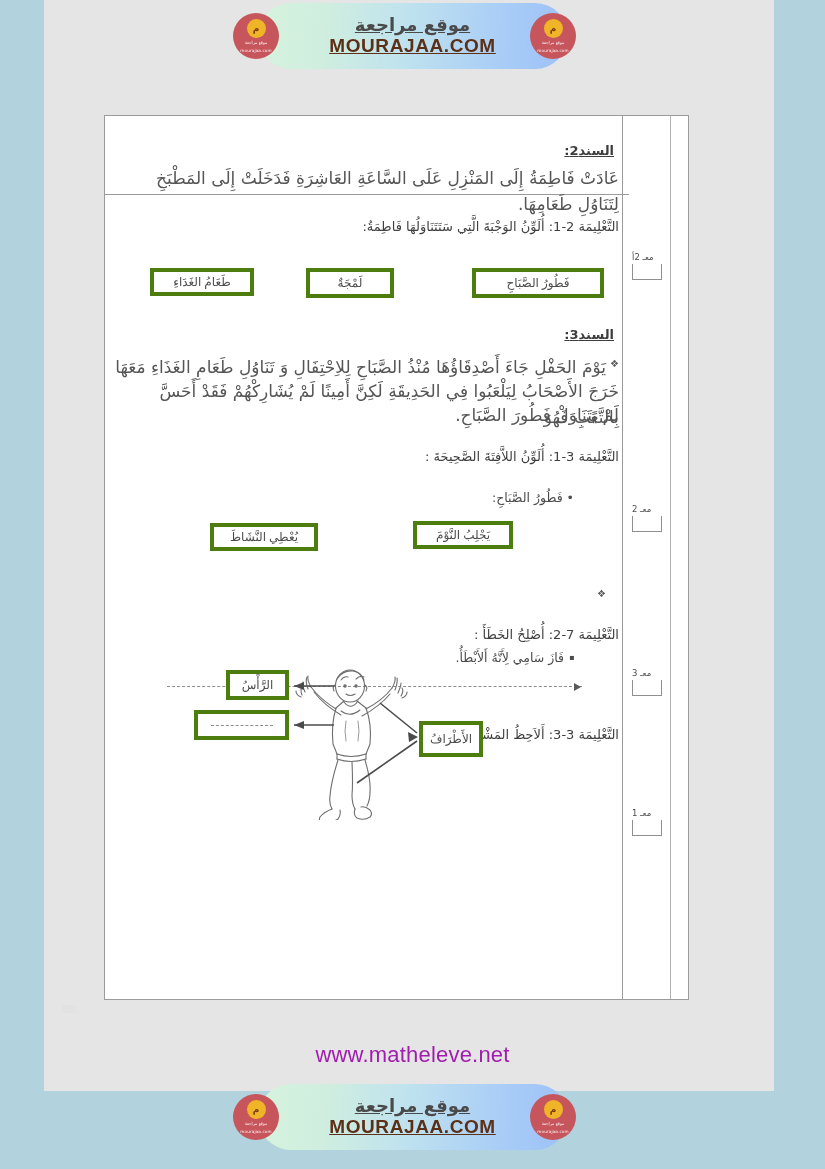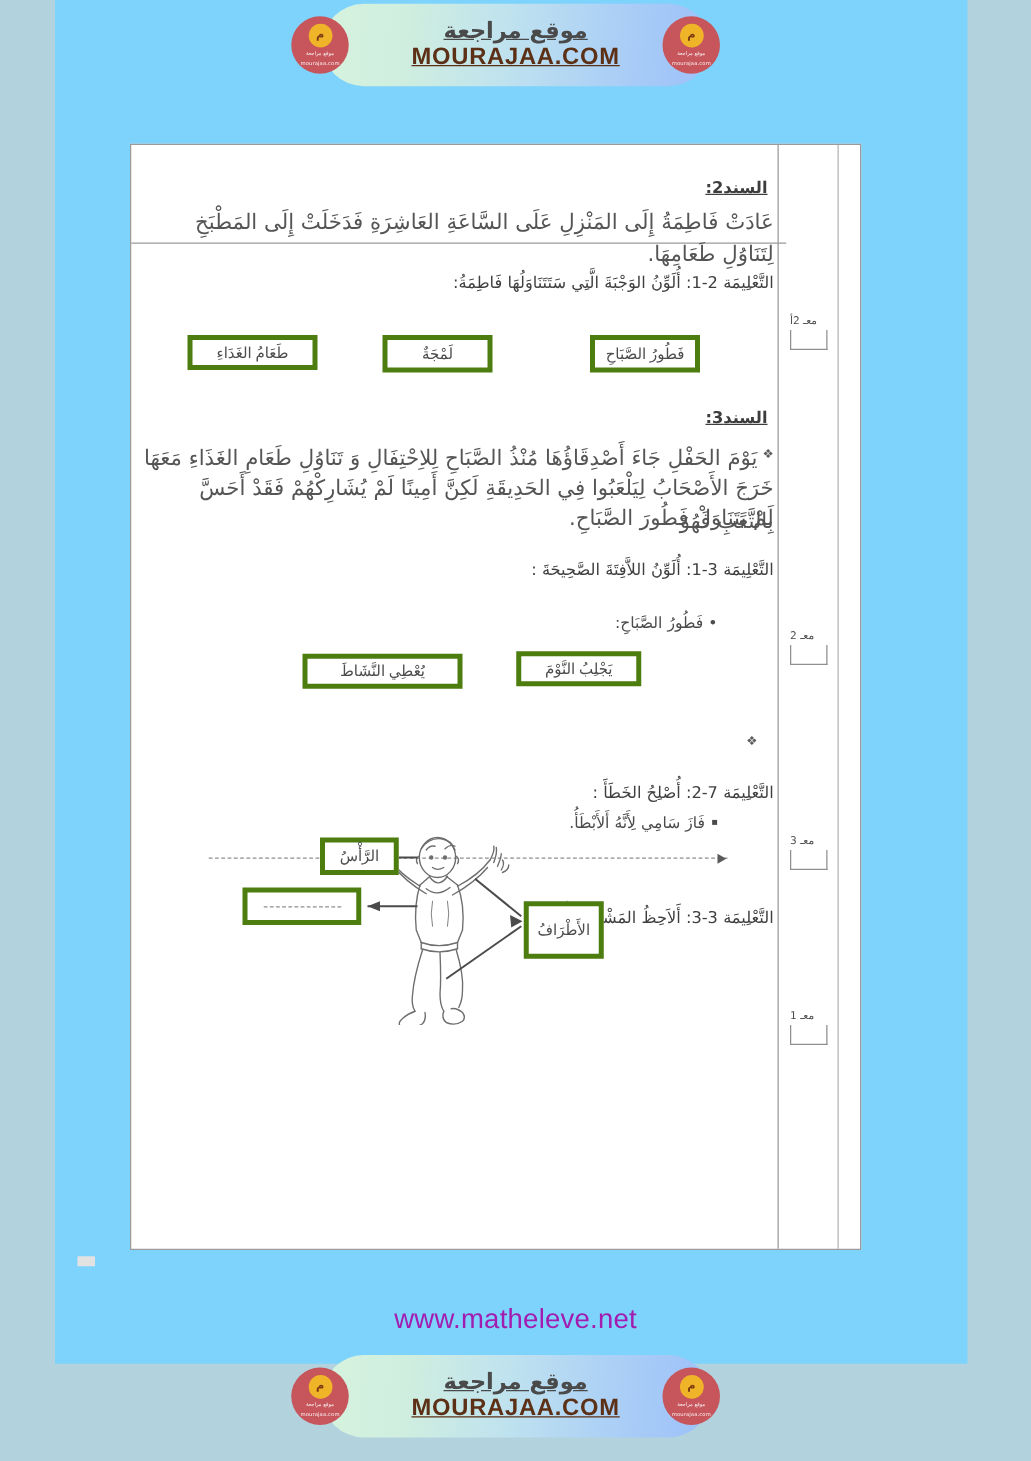--- a/index.html
+++ b/index.html
@@ -13,21 +13,21 @@
     background: #b2d2dd;
     font-family: "DejaVu Sans", "Liberation Sans", sans-serif;
     position: relative;
   }
 
   
   #page-sheet {
     position: absolute;
     left: 44px; top: 0px;
     width: 730px; height: 1091px;
-    background: #7dd3fc;
+    background: #e5e5e5;
   }
 
   
   .promo-banner {
     position: absolute;
     left: 0; width: 825px; height: 72px;
     display: flex; align-items: center; justify-content: center;
     z-index: 40;
   }
   #promo-top    { top: 0px; }
@@ -206,21 +206,21 @@
   <div id="gutter-rule"></div>
   <div id="gutter-rule2"></div>
   <div id="section-divider"></div>
 
   <div class="ar sanad-title" style="position:absolute; left:70px; top:143px; width:500px;">السند2:</div>
 
   <div class="ar body-line" style="position:absolute; left:70px; top:165px; width:505px;">عَادَتْ فَاطِمَةُ إِلَى المَنْزِلِ عَلَى السَّاعَةِ العَاشِرَةِ فَدَخَلَتْ إِلَى المَطْبَخِ لِتَنَاوُلِ طَعَامِهَا.</div>
 
   <div class="ar instr" style="position:absolute; left:70px; top:219px; width:505px;">التَّعْلِيمَة 2-1: أُلَوِّنُ الوَجْبَةَ الَّتِي سَتَتَنَاوَلُهَا فَاطِمَةُ:</div>
 
-  <div class="ans-box ar" style="position:absolute; left:428px; top:268px; width:88px; height:30px;">فَطُورُ الصَّبَاحِ</div>
+  <div class="ans-box ar" style="position:absolute; left:428px; top:268px; width:132px; height:30px;">فَطُورُ الصَّبَاحِ</div>
   <div class="ans-box ar" style="position:absolute; left:262px; top:268px; width:88px; height:30px;">لَمْجَةٌ</div>
   <div class="ans-box ar" style="position:absolute; left:106px; top:268px; width:104px; height:28px;">طَعَامُ الغَدَاءِ</div>
 
   <div class="crit" style="left:588px; top:252px;">
     <span class="crit-label">معـ 2أ</span>
     <span class="crit-slot"></span>
   </div>
 
   <div class="ar sanad-title" style="position:absolute; left:70px; top:327px; width:500px;">السند3:</div>
 
@@ -228,21 +228,21 @@
 
   <div class="ar body-line" style="position:absolute; left:70px; top:378px; width:505px;">خَرَجَ الأَصْحَابُ لِيَلْعَبُوا فِي الحَدِيقَةِ لَكِنَّ أَمِينًا لَمْ يُشَارِكْهُمْ فَقَدْ أَحَسَّ بِالتَّعَبِ فَهُوَ</div>
   <div class="ar body-line" style="position:absolute; left:70px; top:354px; width:492px;">يَوْمَ الحَفْلِ جَاءَ أَصْدِقَاؤُهَا مُنْذُ الصَّبَاحِ لِلاِحْتِفَالِ وَ تَنَاوُلِ طَعَامِ الغَذَاءِ مَعَهَا</div>
   <div class="ar body-line" style="position:absolute; left:70px; top:402px; width:505px;">لَمْ يَتَنَاوَلْ فَطُورَ الصَّبَاحِ.</div>
 
   <div class="ar instr" style="position:absolute; left:70px; top:449px; width:505px;">التَّعْلِيمَة 3-1: أُلَوِّنُ اللاَّفِتَةَ الصَّحِيحَةَ :</div>
 
   <div class="ar" style="position:absolute; left:70px; top:490px; width:460px; font-size:12.5px; color:#4b4b4b;">• فَطُورُ الصَّبَاحِ:</div>
 
   <div class="ans-box ar" style="position:absolute; left:369px; top:521px; width:100px; height:28px;">يَجْلِبُ النَّوْمَ</div>
-  <div class="ans-box ar" style="position:absolute; left:166px; top:523px; width:128px; height:28px;margin-left:32px;">يُعْطِي النَّشَاطَ</div>
+  <div class="ans-box ar" style="position:absolute; left:166px; top:523px; width:108px; height:28px;">يُعْطِي النَّشَاطَ</div>
 
   <div class="crit" style="left:588px; top:504px;">
     <span class="crit-label">معـ 2</span>
     <span class="crit-slot"></span>
   </div>
 
   <span class="ar" style="position:absolute; left:553px; top:588px; font-size:10px; color:#5b5b5b;">❖</span>
 
   <div class="ar instr" style="position:absolute; left:70px; top:627px; width:505px;">التَّعْلِيمَة 7-2: أُصْلِحُ الخَطَأَ :</div>
 
@@ -327,27 +327,27 @@
         <line x1="186" y1="48" x2="223" y2="78"></line>
         <line x1="163" y1="128" x2="223" y2="86"></line>
       </g>
       <g fill="#4b4b4b">
         <polygon points="100,31 110,27 110,35"></polygon>
         <polygon points="100,70 110,66 110,74"></polygon>
         <polygon points="224,82 214,77 215,87"></polygon>
       </g>
     </svg>
 
-    <div class="ans-box ar" style="position:absolute; left:32px; top:15px; width:63px; height:30px;margin-left:30px;">الرَّأْسُ</div>
+    <div class="ans-box ar" style="position:absolute; left:32px; top:15px; width:63px; height:30px;">الرَّأْسُ</div>
 
     <div class="ans-box ar" style="position:absolute; left:0px; top:55px; width:95px; height:30px;">
       <span class="dot-rule" style="display:block; width:62px;"></span>
     </div>
 
-    <div class="ans-box ar" style="position:absolute; left:225px; top:66px; width:64px; height:46px;">الأَطْرَافُ</div>
+    <div class="ans-box ar" style="position:absolute; left:225px; top:66px; width:64px; height:36px;">الأَطْرَافُ</div>
   </div>
 
 </div>
 
 <div id="site-url">www.matheleve.net</div>
 
 <div class="promo-banner" id="promo-bottom">
   <div class="promo-pill">
     <span class="promo-line1 ar">موقع مراجعة</span>
     <span class="promo-line2">MOURAJAA.COM</span>

